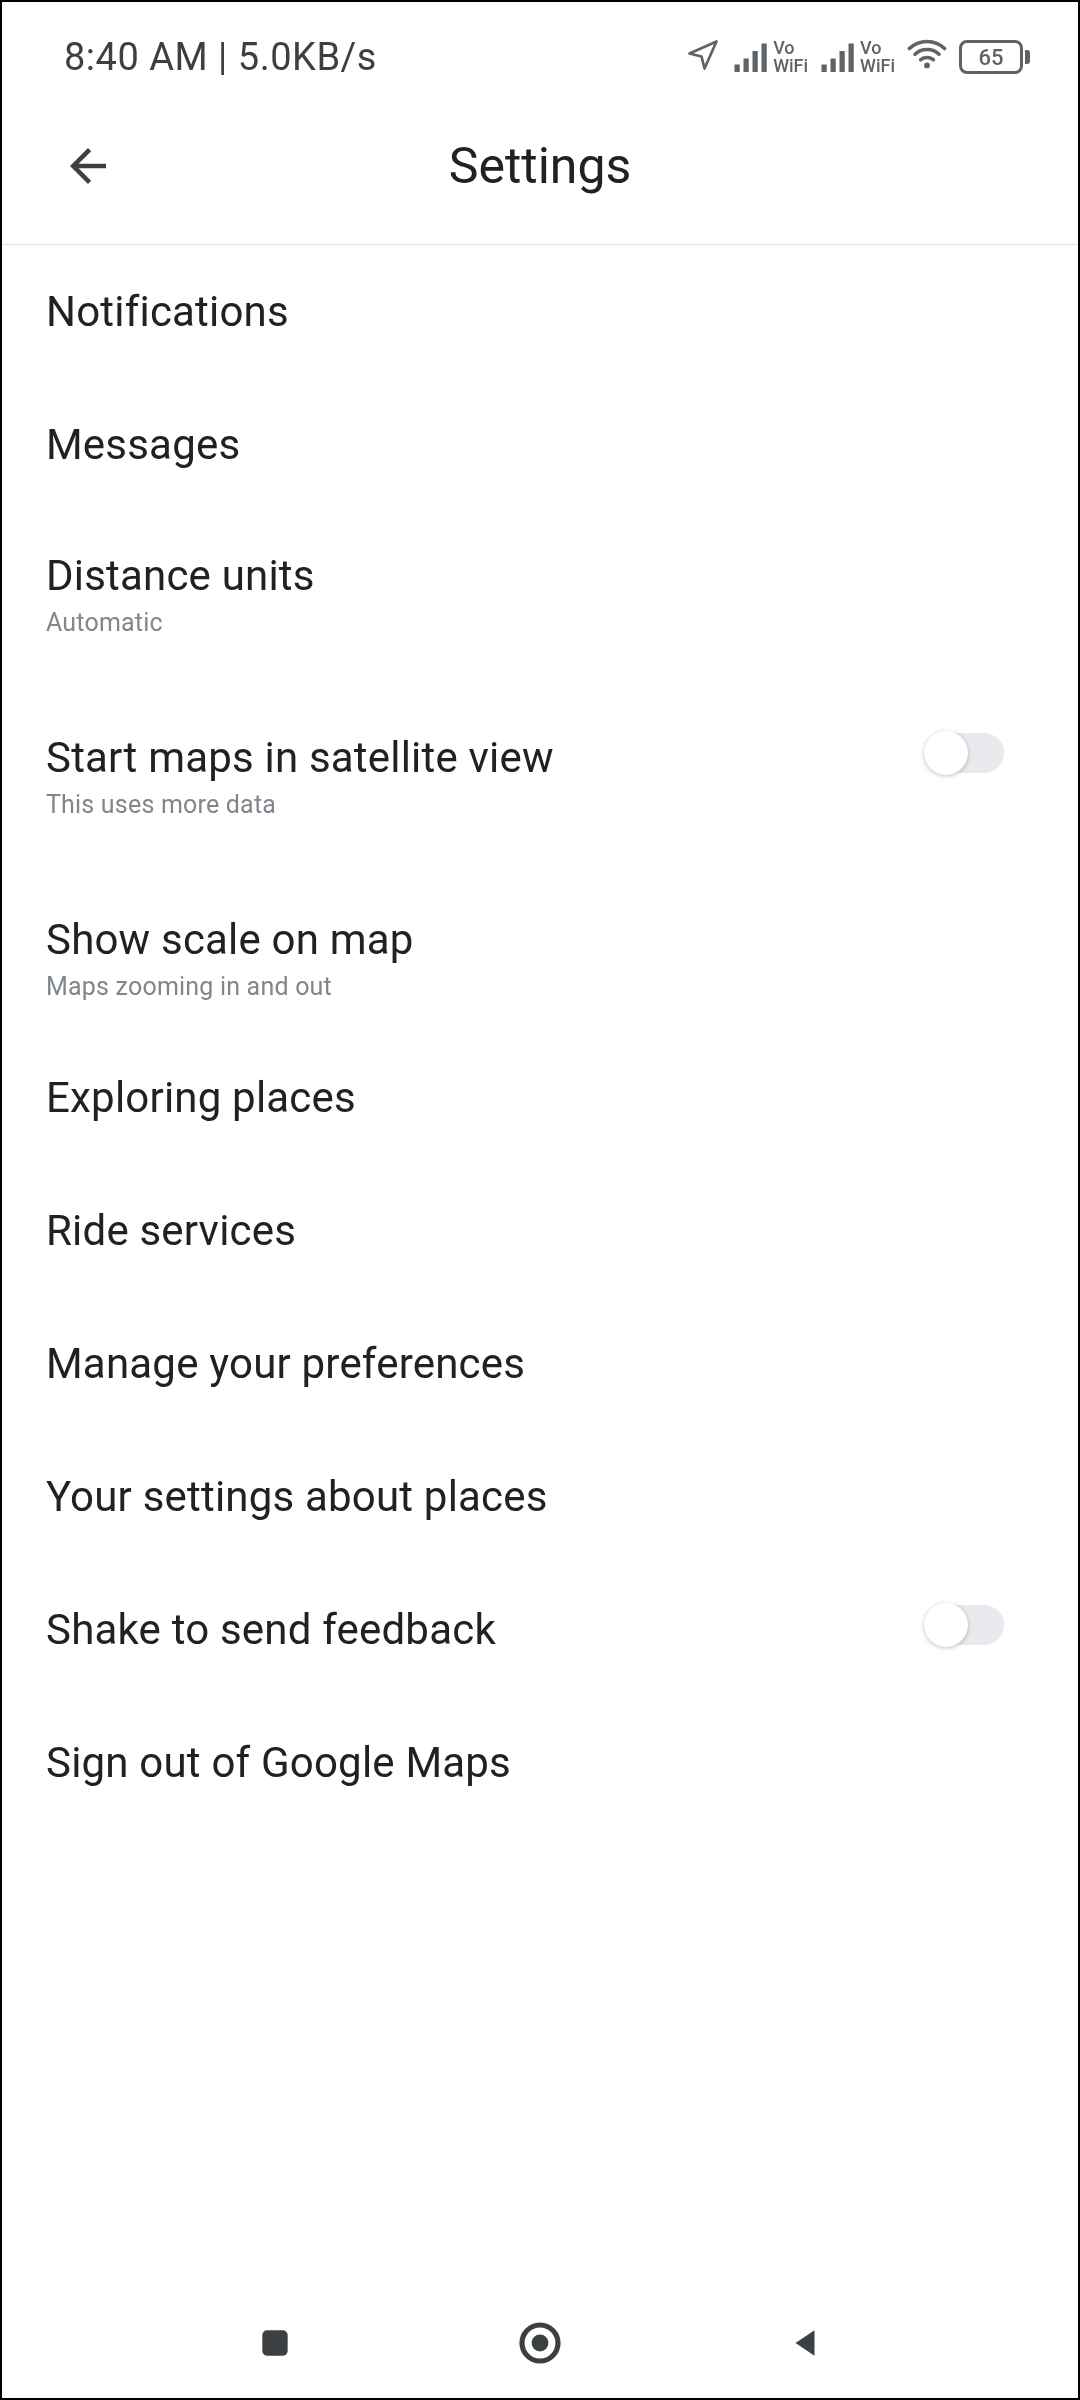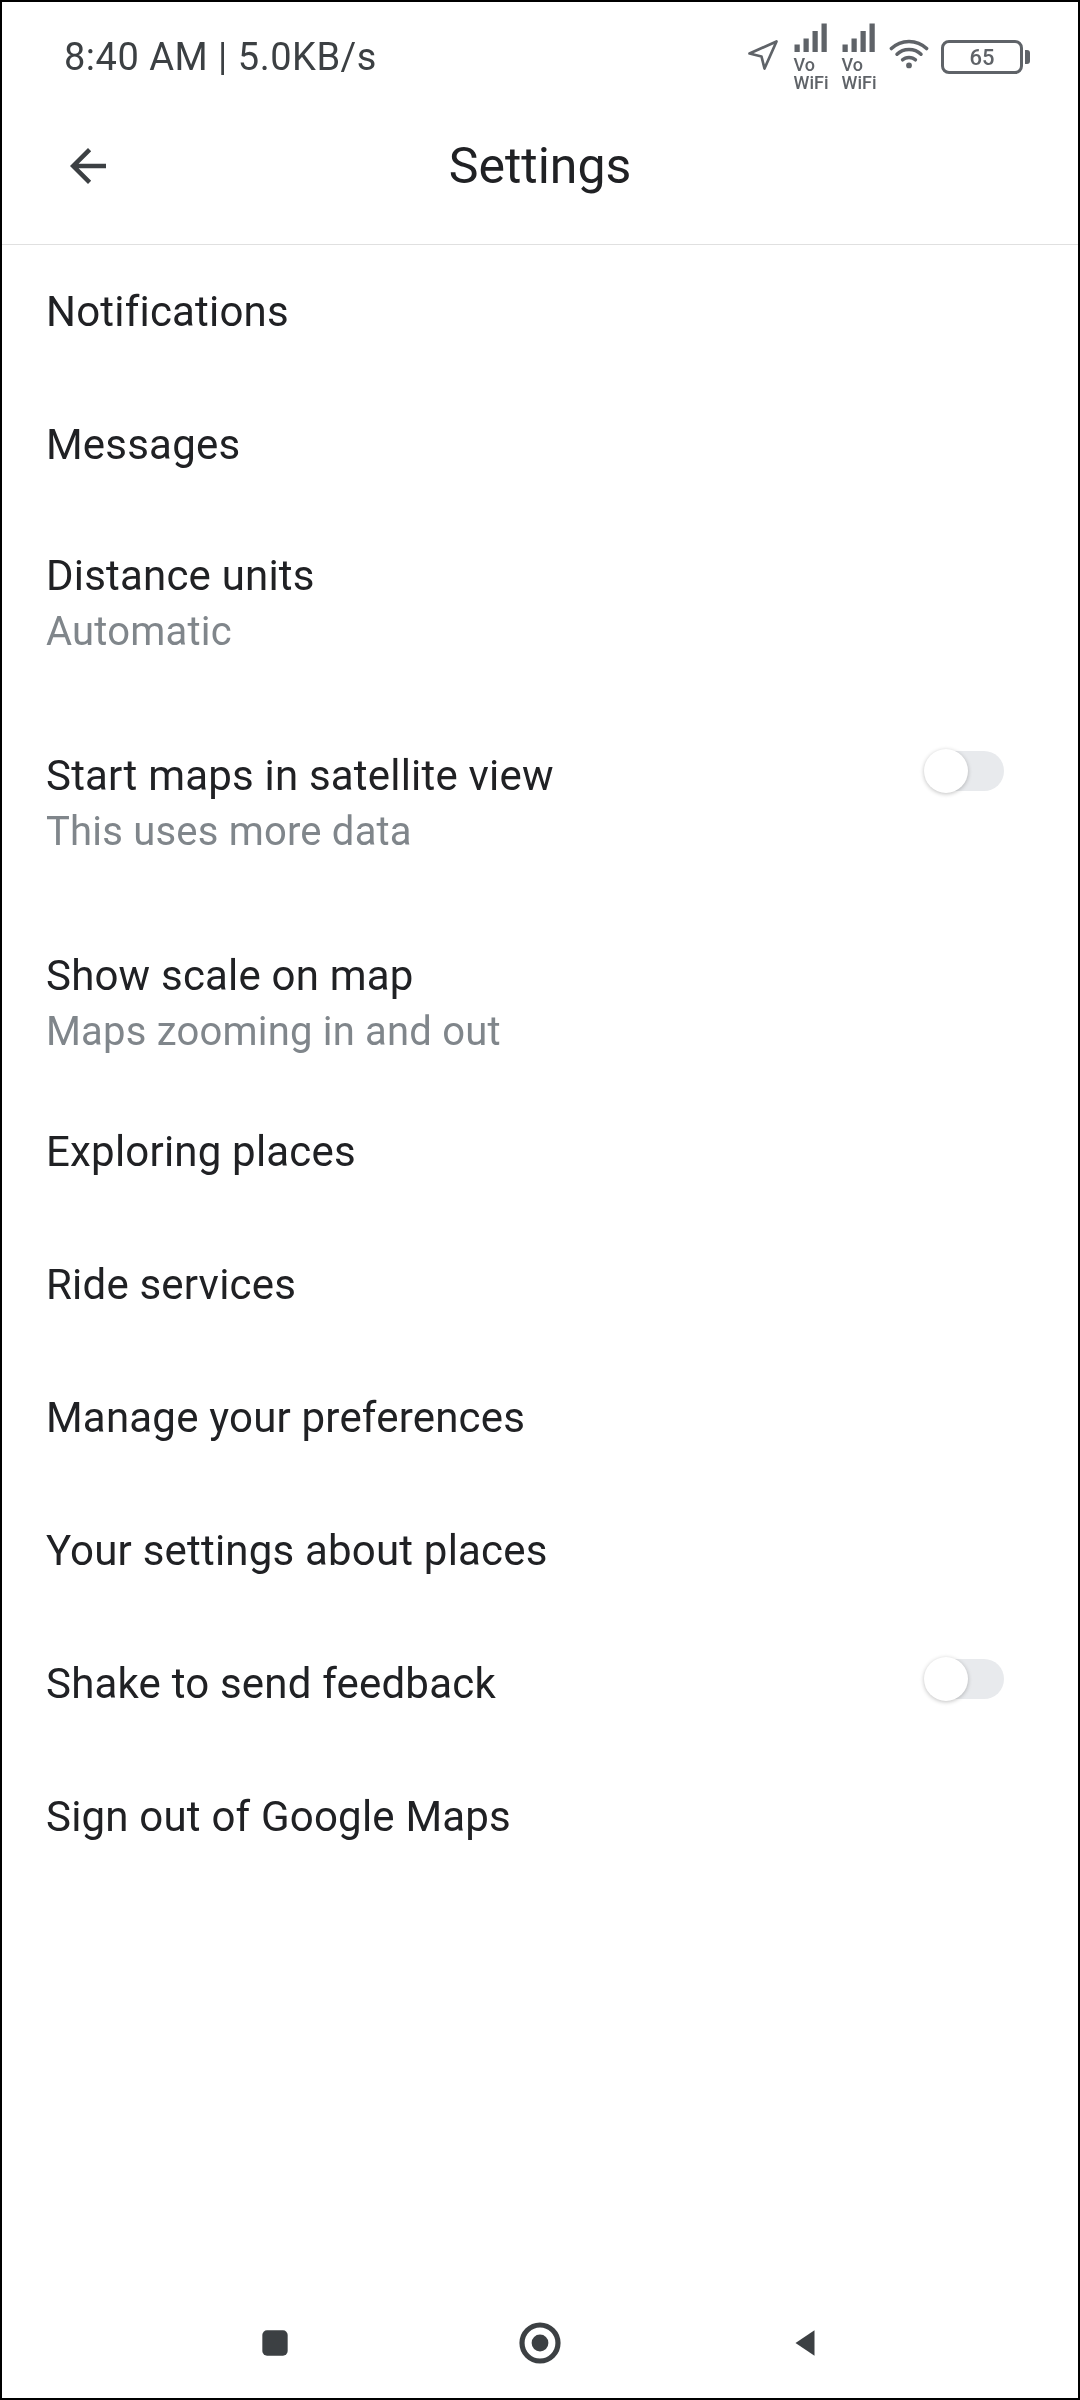--- a/index.html
+++ b/index.html
@@ -38,37 +38,36 @@
       gap: 12px;
     }
     .status-right svg, .status-right .icon-slot {
       fill: #5f6368;
       color: #5f6368;
     }
     .signal-combo {
       display: flex;
       align-items: center;
       gap: 4px;
-      flex-direction: column;
     }
     .vo-wifi-stack {
       display: flex;
       flex-direction: column;
       font-size: 18px;
       line-height: 18px;
       font-weight: 500;
       color: #5f6368;
     }
     .battery-wrap {
       display: flex;
       align-items: center;
       gap: 2px;
     }
     .battery-box {
-      width: 82px;
+      width: 64px;
       height: 34px;
       border: 3px solid #5f6368;
       border-radius: 8px;
       display: flex;
       align-items: center;
       justify-content: center;
       font-size: 22px;
       font-weight: 500;
       color: #5f6368;
       position: relative;
@@ -122,21 +121,21 @@
       flex-direction: column;
       gap: 8px;
     }
     .item-title {
       font-size: 42px;
       font-weight: 400;
       color: #202124;
       letter-spacing: 0.2px;
     }
     .item-subtitle {
-      font-size: 40px;
+      font-size: 25px;
       font-weight: 400;
       color: #80868b;
       letter-spacing: 0.2px;
     }
     
     .toggle {
       width: 76px;
       height: 40px;
       background: #e8eaed;
       border-radius: 20px;

